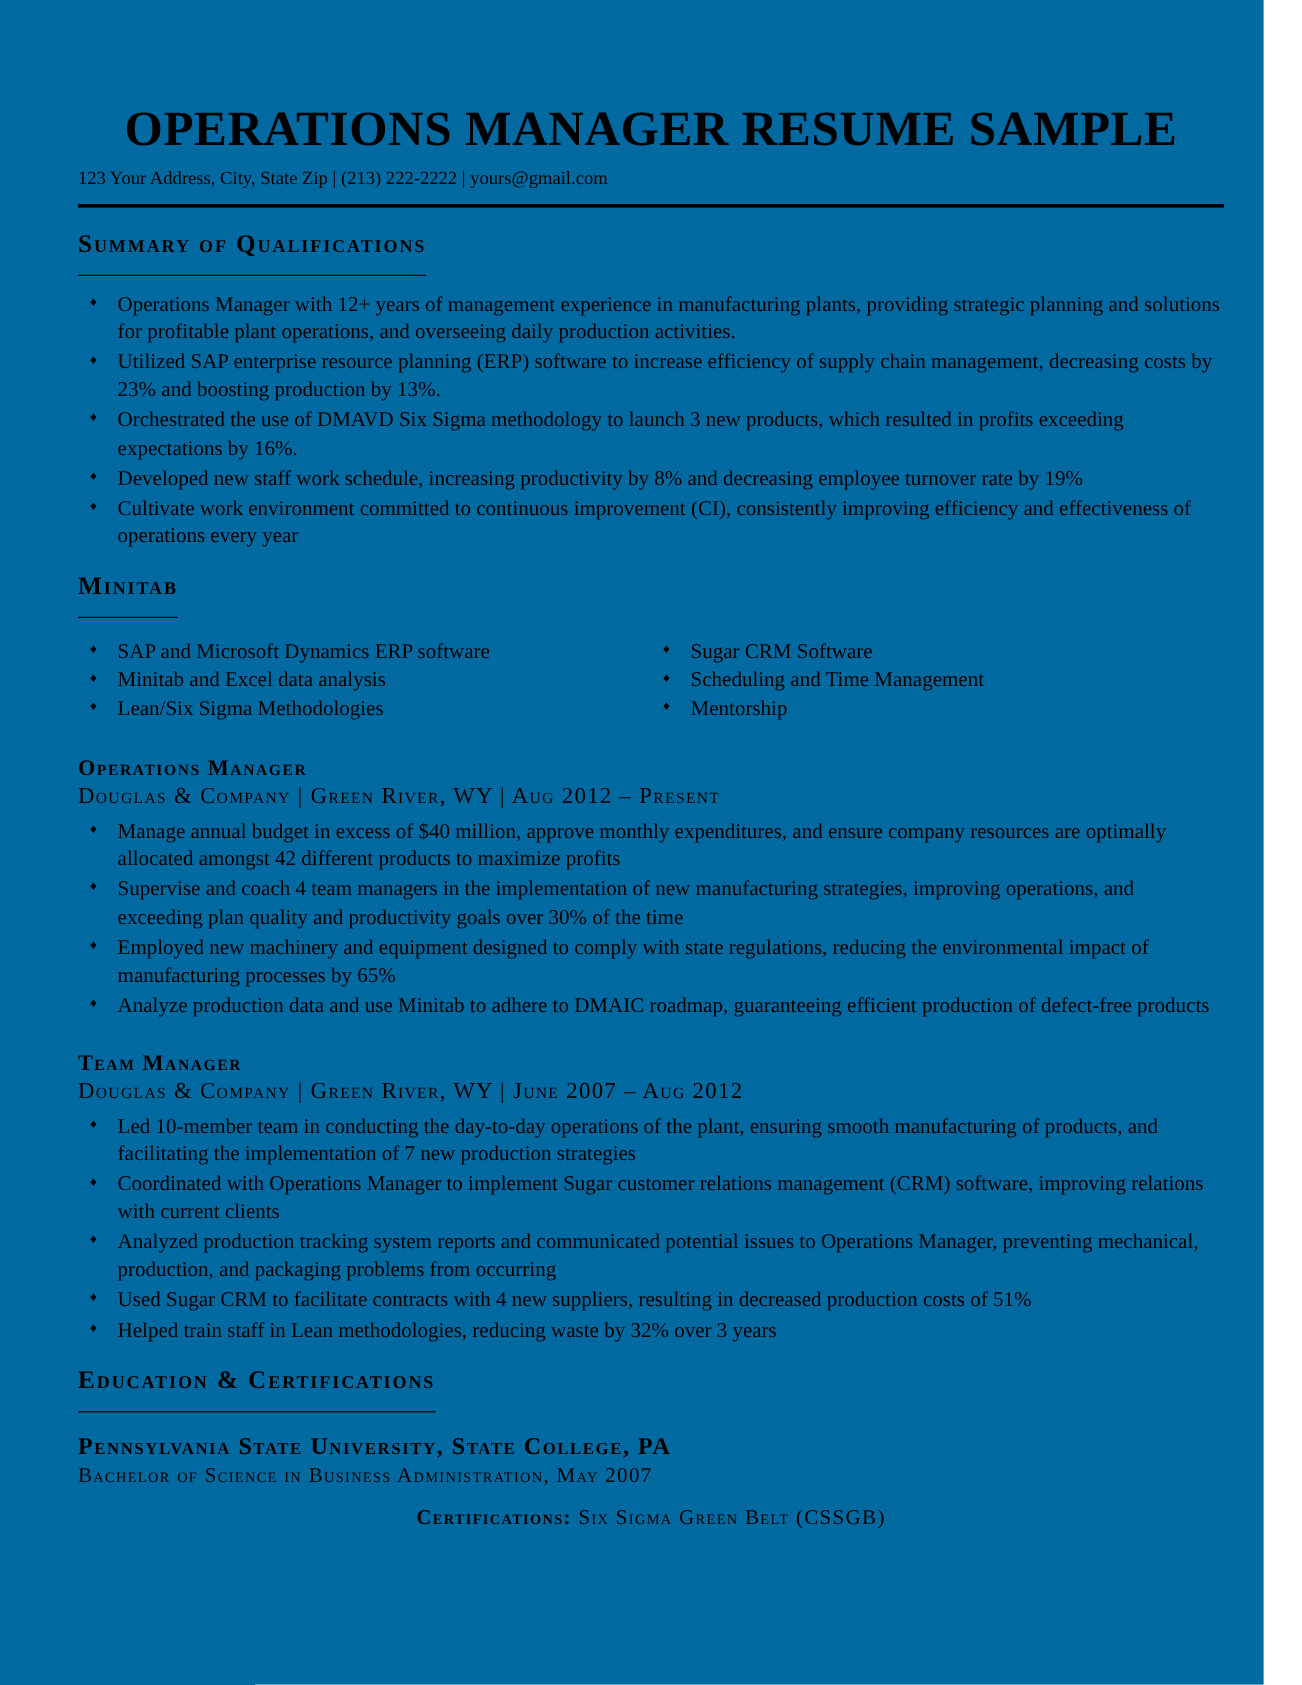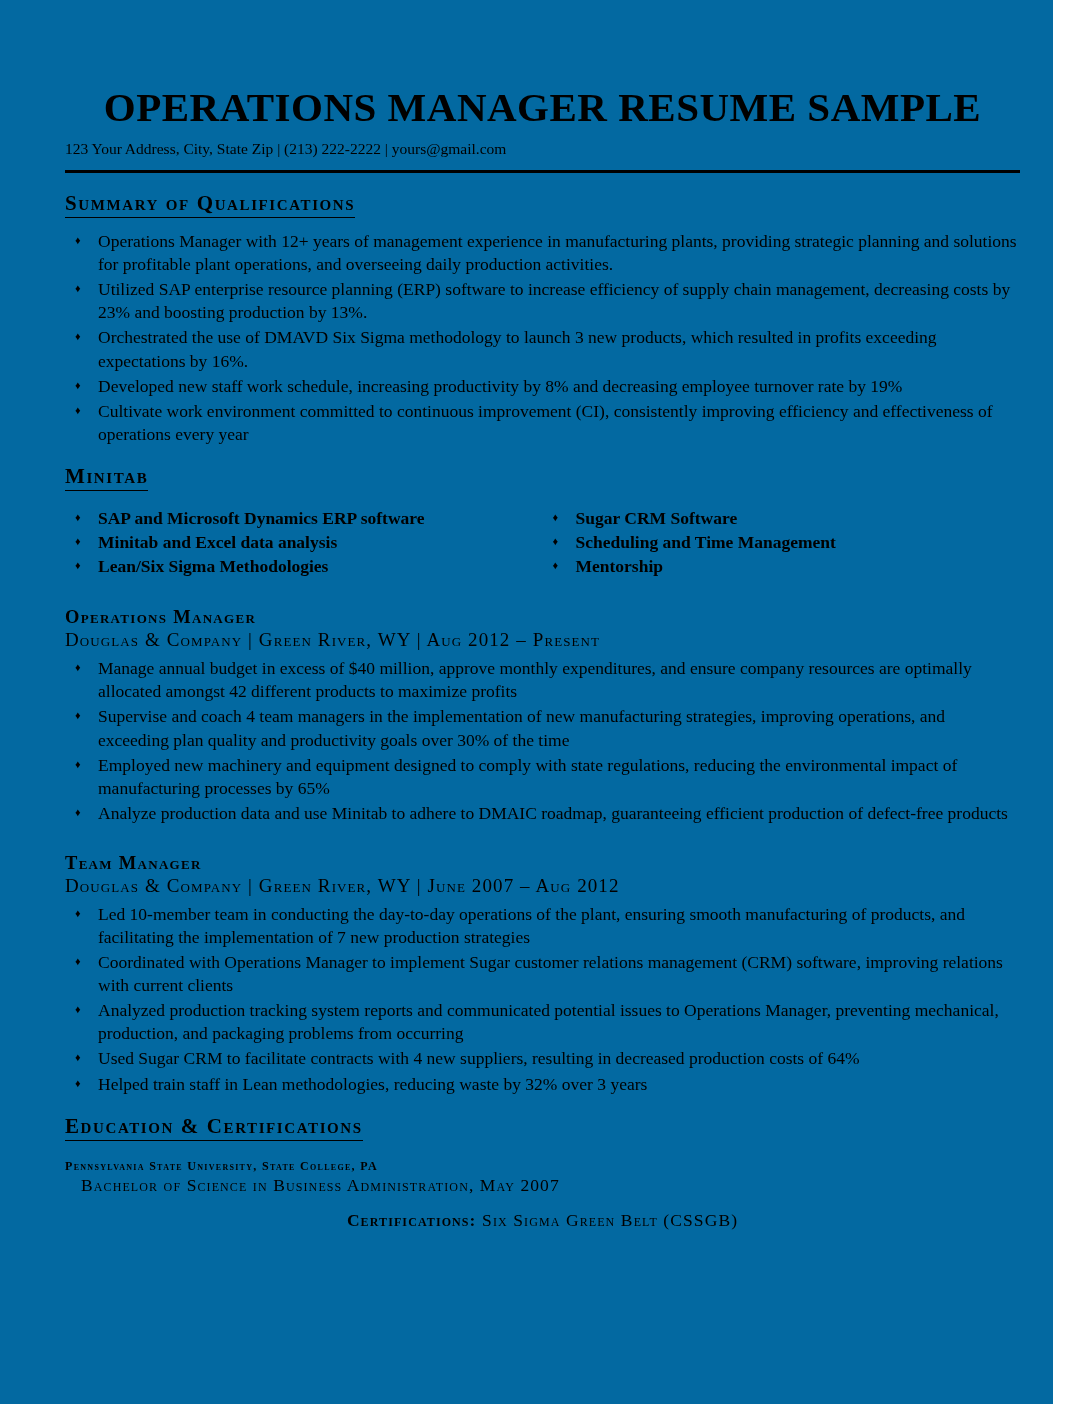--- a/index.html
+++ b/index.html
@@ -45,21 +45,21 @@
     height: 0;
   }
   .section-head {
     font-size: 21px;
     font-weight: bold;
     font-variant: small-caps;
     letter-spacing: 1.6px;
     margin: 0 0 6px 0;
     display: inline-block;
     border-bottom: 1.5px solid #000;
-    padding-bottom: 1px;
+    padding-bottom: 13px;
   }
   .section-head-wrap { margin-top: 18px; }
   .first-section { margin-top: 16px; }
 
   ul.bullets {
     list-style: none;
     margin: 6px 0 0 0;
     padding: 0;
   }
   ul.bullets li {
@@ -76,47 +76,47 @@
     top: 0;
     font-size: 11px;
     line-height: 1.95;
     color: #000;
   }
   .skills-cols {
     display: flex;
     margin-top: 4px;
   }
   .skills-col { width: 50%; }
-  .skills-col ul.bullets li { margin-bottom: 1px; font-weight: bold; }
+  .skills-col ul.bullets li { margin-bottom: 1px; }
 
   .job-title {
     font-size: 18.5px;
     font-weight: bold;
     font-variant: small-caps;
     letter-spacing: 1.3px;
     margin: 28px 0 1px 0;
   }
   .job-meta {
     font-size: 19px;
     font-variant: small-caps;
     letter-spacing: 1.1px;
     margin: 0 0 2px 0;
   }
   .edu-school {
-    font-size: 12px;
+    font-size: 20px;
     font-weight: bold;
     font-variant: small-caps;
     letter-spacing: 1.3px;
     margin: 12px 0 1px 0;
   }
   .edu-degree {
     font-size: 17.5px;
     font-variant: small-caps;
     letter-spacing: 1.1px;
-    margin: 0 0 14px 16px;
+    margin: 0 0 14px 0;
   }
   .cert-line {
     font-size: 17.5px;
     font-variant: small-caps;
     letter-spacing: 1.1px;
     margin: 0;
     text-align: center;
   }
   .cert-label { font-weight: bold; }
 </style>
@@ -173,21 +173,21 @@
       </ul>
     </div>
 
     <div>
       <div class="job-title">Team Manager</div>
       <div class="job-meta">Douglas &amp; Company | Green River, WY | June 2007 – Aug 2012</div>
       <ul class="bullets">
         <li>Led 10-member team in conducting the day-to-day operations of the plant, ensuring smooth manufacturing of products, and facilitating the implementation of 7 new production strategies</li>
         <li>Coordinated with Operations Manager to implement Sugar customer relations management (CRM) software, improving relations with current clients</li>
         <li>Analyzed production tracking system reports and communicated potential issues to Operations Manager, preventing mechanical, production, and packaging problems from occurring</li>
-        <li>Used Sugar CRM to facilitate contracts with 4 new suppliers, resulting in decreased production costs of 64%</li>
+        <li>Used Sugar CRM to facilitate contracts with 4 new suppliers, resulting in decreased production costs of 51%</li>
         <li>Helped train staff in Lean methodologies, reducing waste by 32% over 3 years</li>
       </ul>
     </div>
 
     <div class="section-head-wrap">
       <div class="section-head">Education &amp; Certifications</div>
     </div>
     <div class="edu-school">Pennsylvania State University, State College, PA</div>
     <div class="edu-degree">Bachelor of Science in Business Administration, May 2007</div>
     <div class="cert-line">

